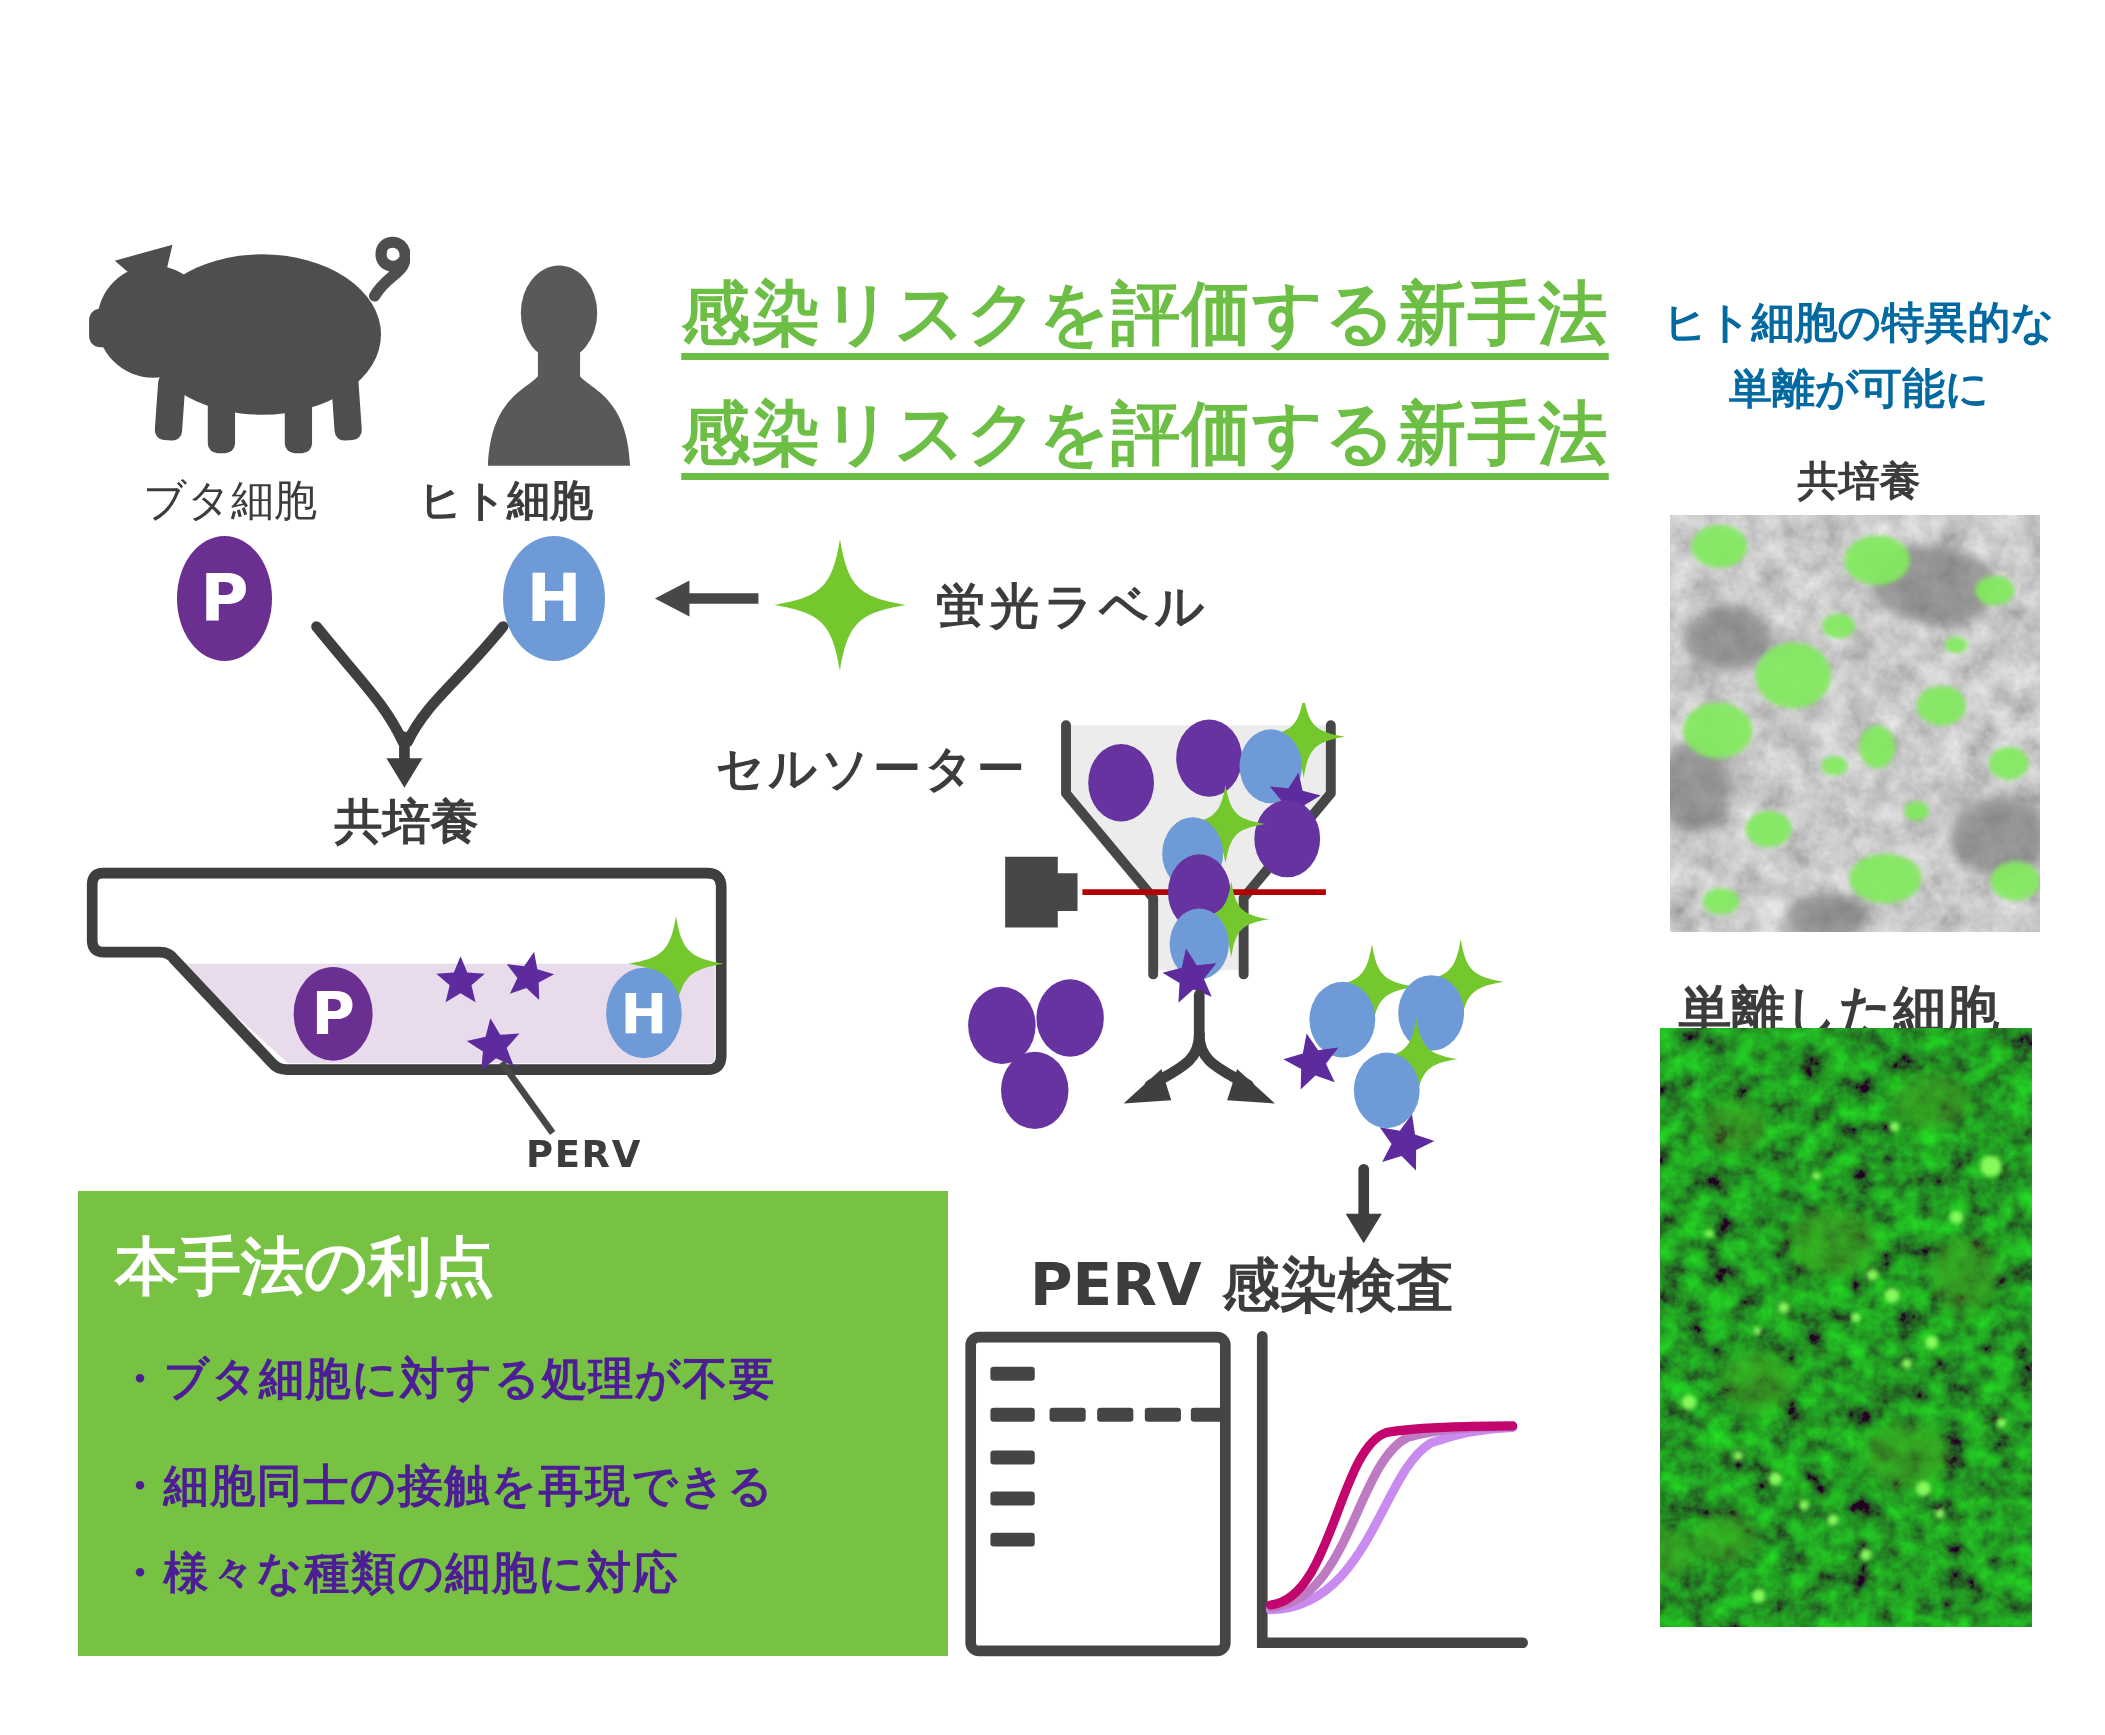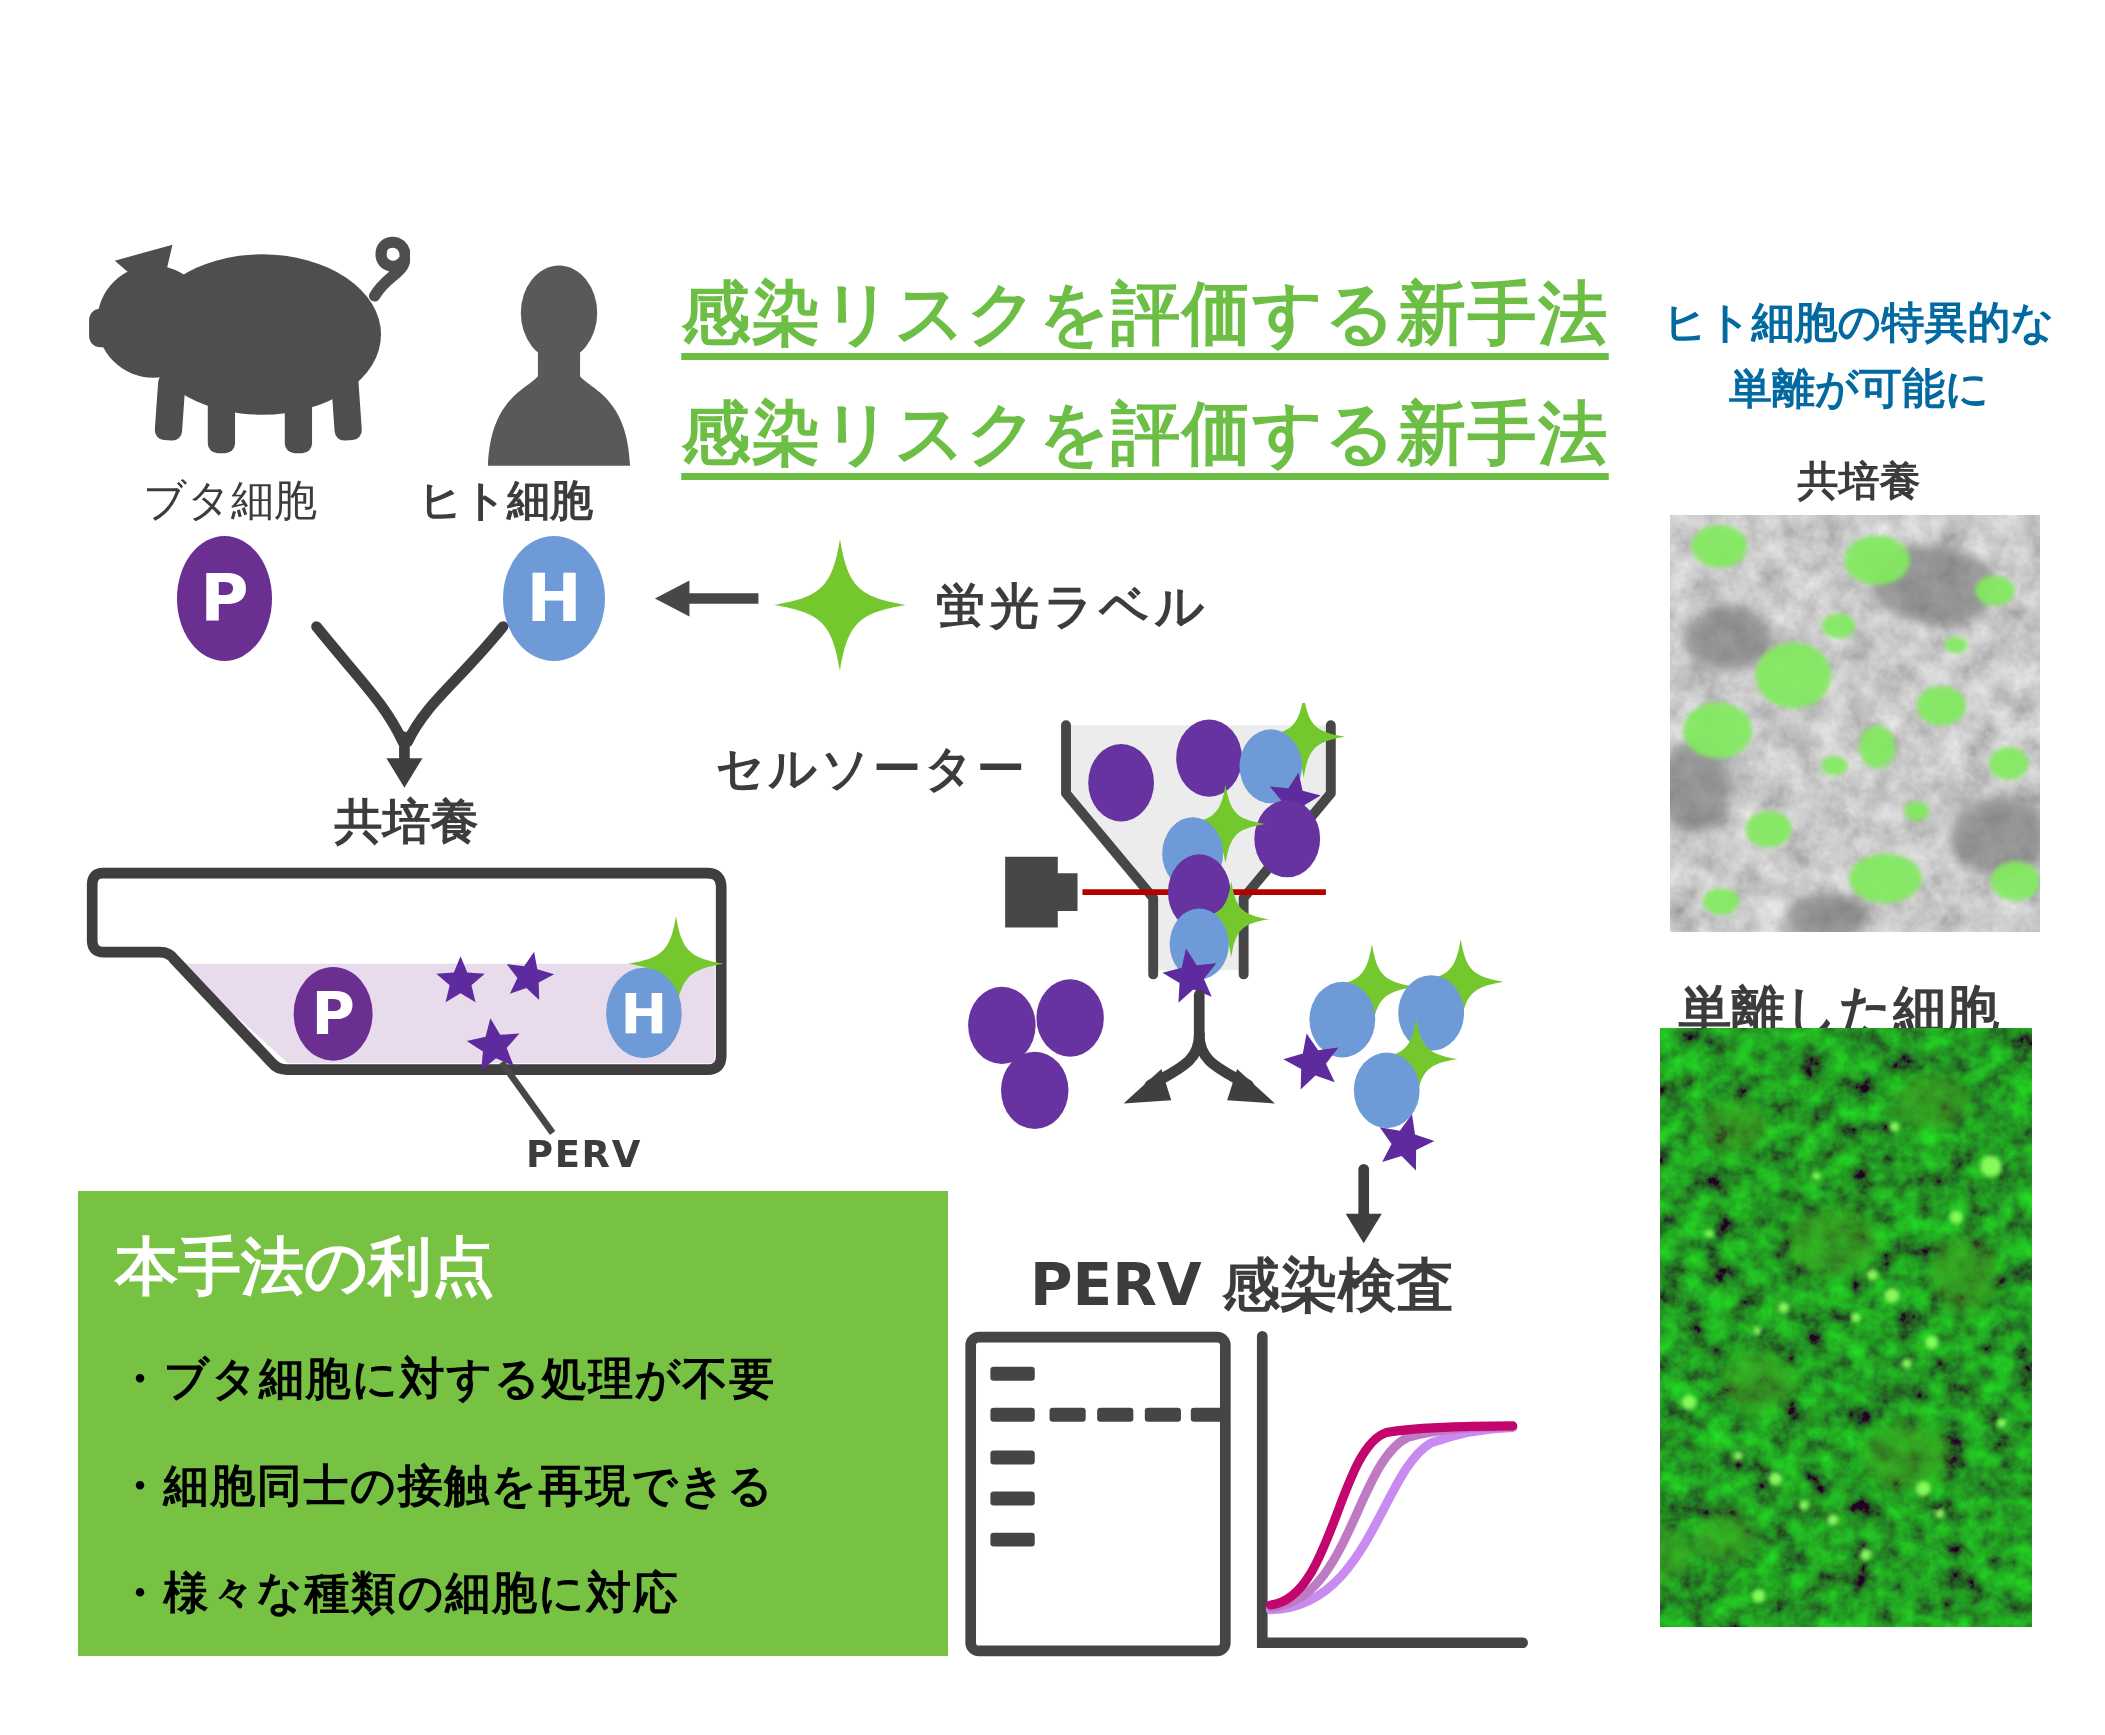--- a/index.html
+++ b/index.html
@@ -33,22 +33,22 @@
   #fluo-label{left:936px;top:574px;font-size:49px;font-weight:bold;letter-spacing:5px;}
   
   #merge-arrow{left:296px;top:615px;}
   #cocl-label{left:271px;top:790px;width:271px;font-size:48px;font-weight:bold;text-align:center;}
   
   #flask{left:70px;top:855px;}
   #perv-label{left:526px;top:1133px;width:197px;font-size:37px;font-weight:bold;text-align:left;letter-spacing:1.6px;}
   
   #adv-box{left:78px;top:1191px;width:870px;height:465px;background:#77C143;}
   #adv-title{left:37px;top:33px;font-size:63px;font-weight:bold;color:#ffffff;position:absolute;text-align:right;}
-  .adv-item{left:39px;position:absolute;font-size:45px;font-weight:bold;color:#000000;letter-spacing:1.6px;}
-  #adv-i0{top:158px;} #adv-i1{top:265px;} #adv-i2{top:372px;}
+  .adv-item{left:39px;position:absolute;font-size:45px;font-weight:bold;color:#4c1d95;letter-spacing:1.6px;}
+  #adv-i0{top:158px;} #adv-i1{top:265px;} #adv-i2{top:352px;}
   
   #sorter-label{left:699px;top:737px;width:329px;font-size:48px;font-weight:bold;text-align:right;letter-spacing:3.3px;}
   #sorter-svg{left:954px;top:703px;}
   #test-label{left:987px;top:1247px;width:510px;font-size:58px;font-weight:bold;text-align:center;}
   #gel{left:958px;top:1324px;}
   #qpcr{left:1248px;top:1324px;}
   svg{display:block;}
 </style>
 </head>
 <body>

